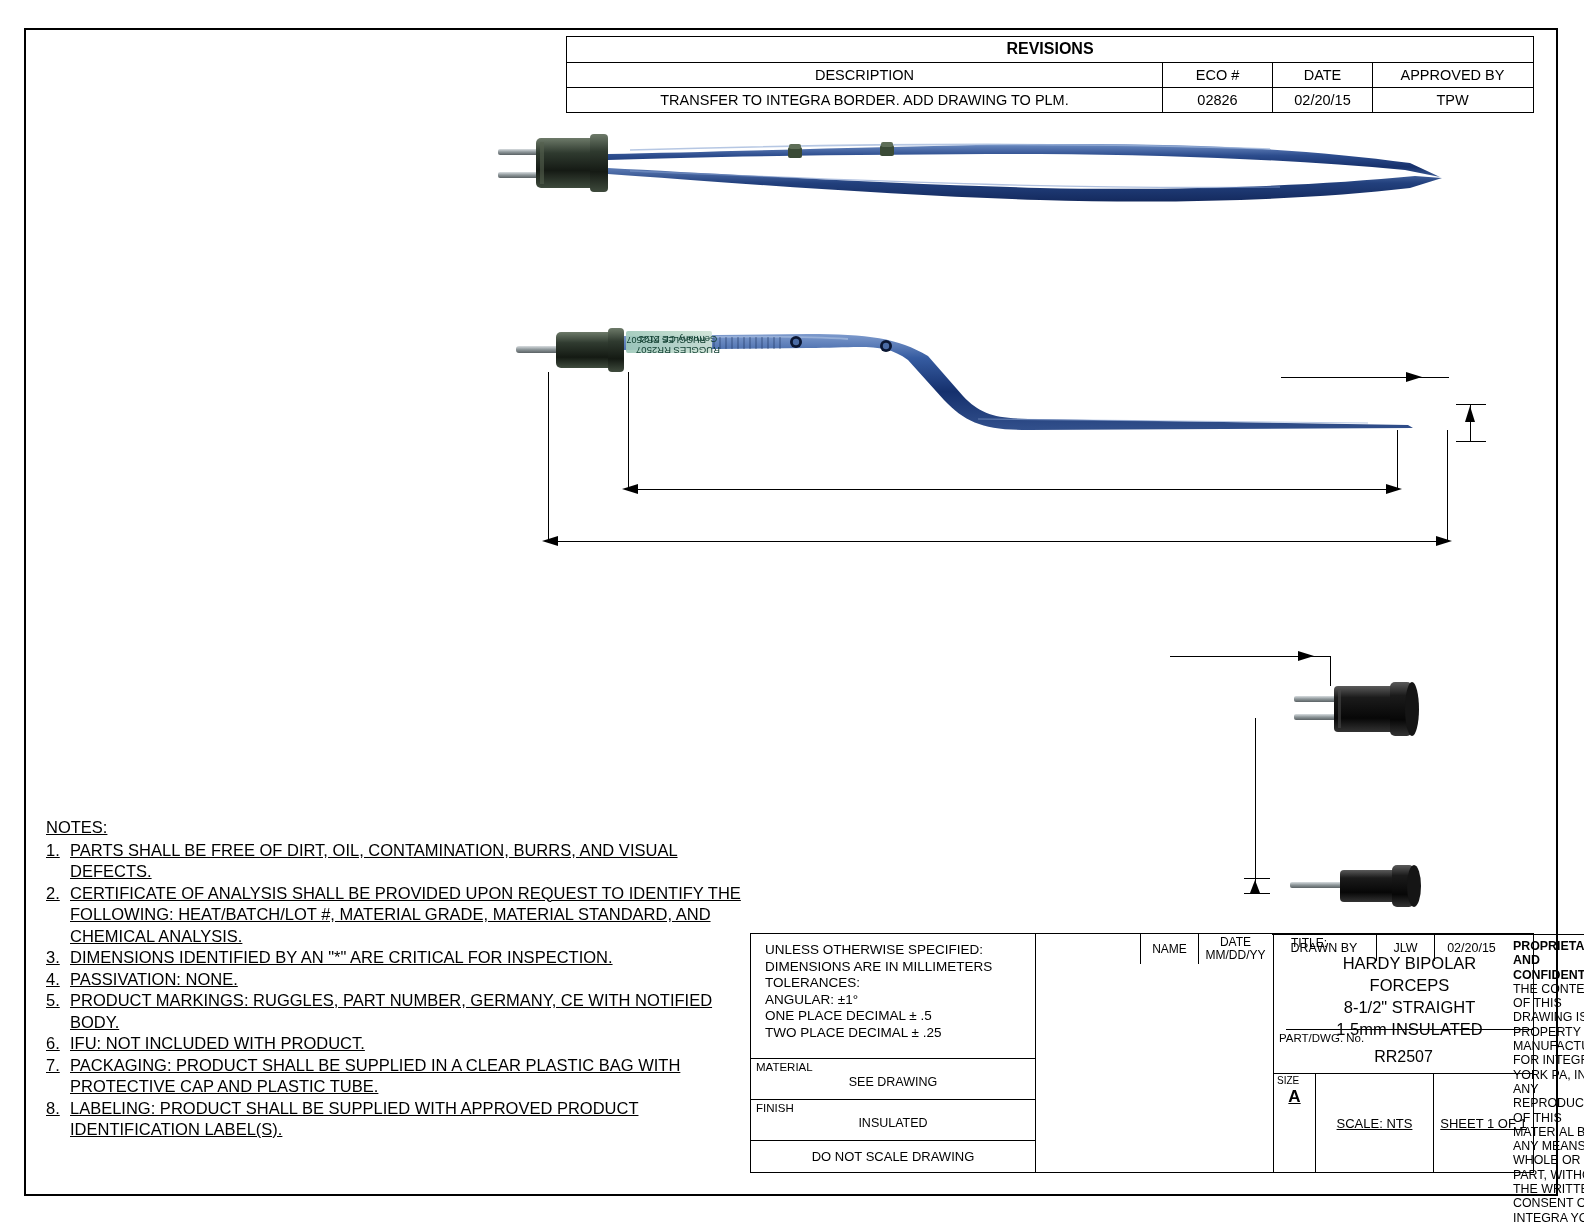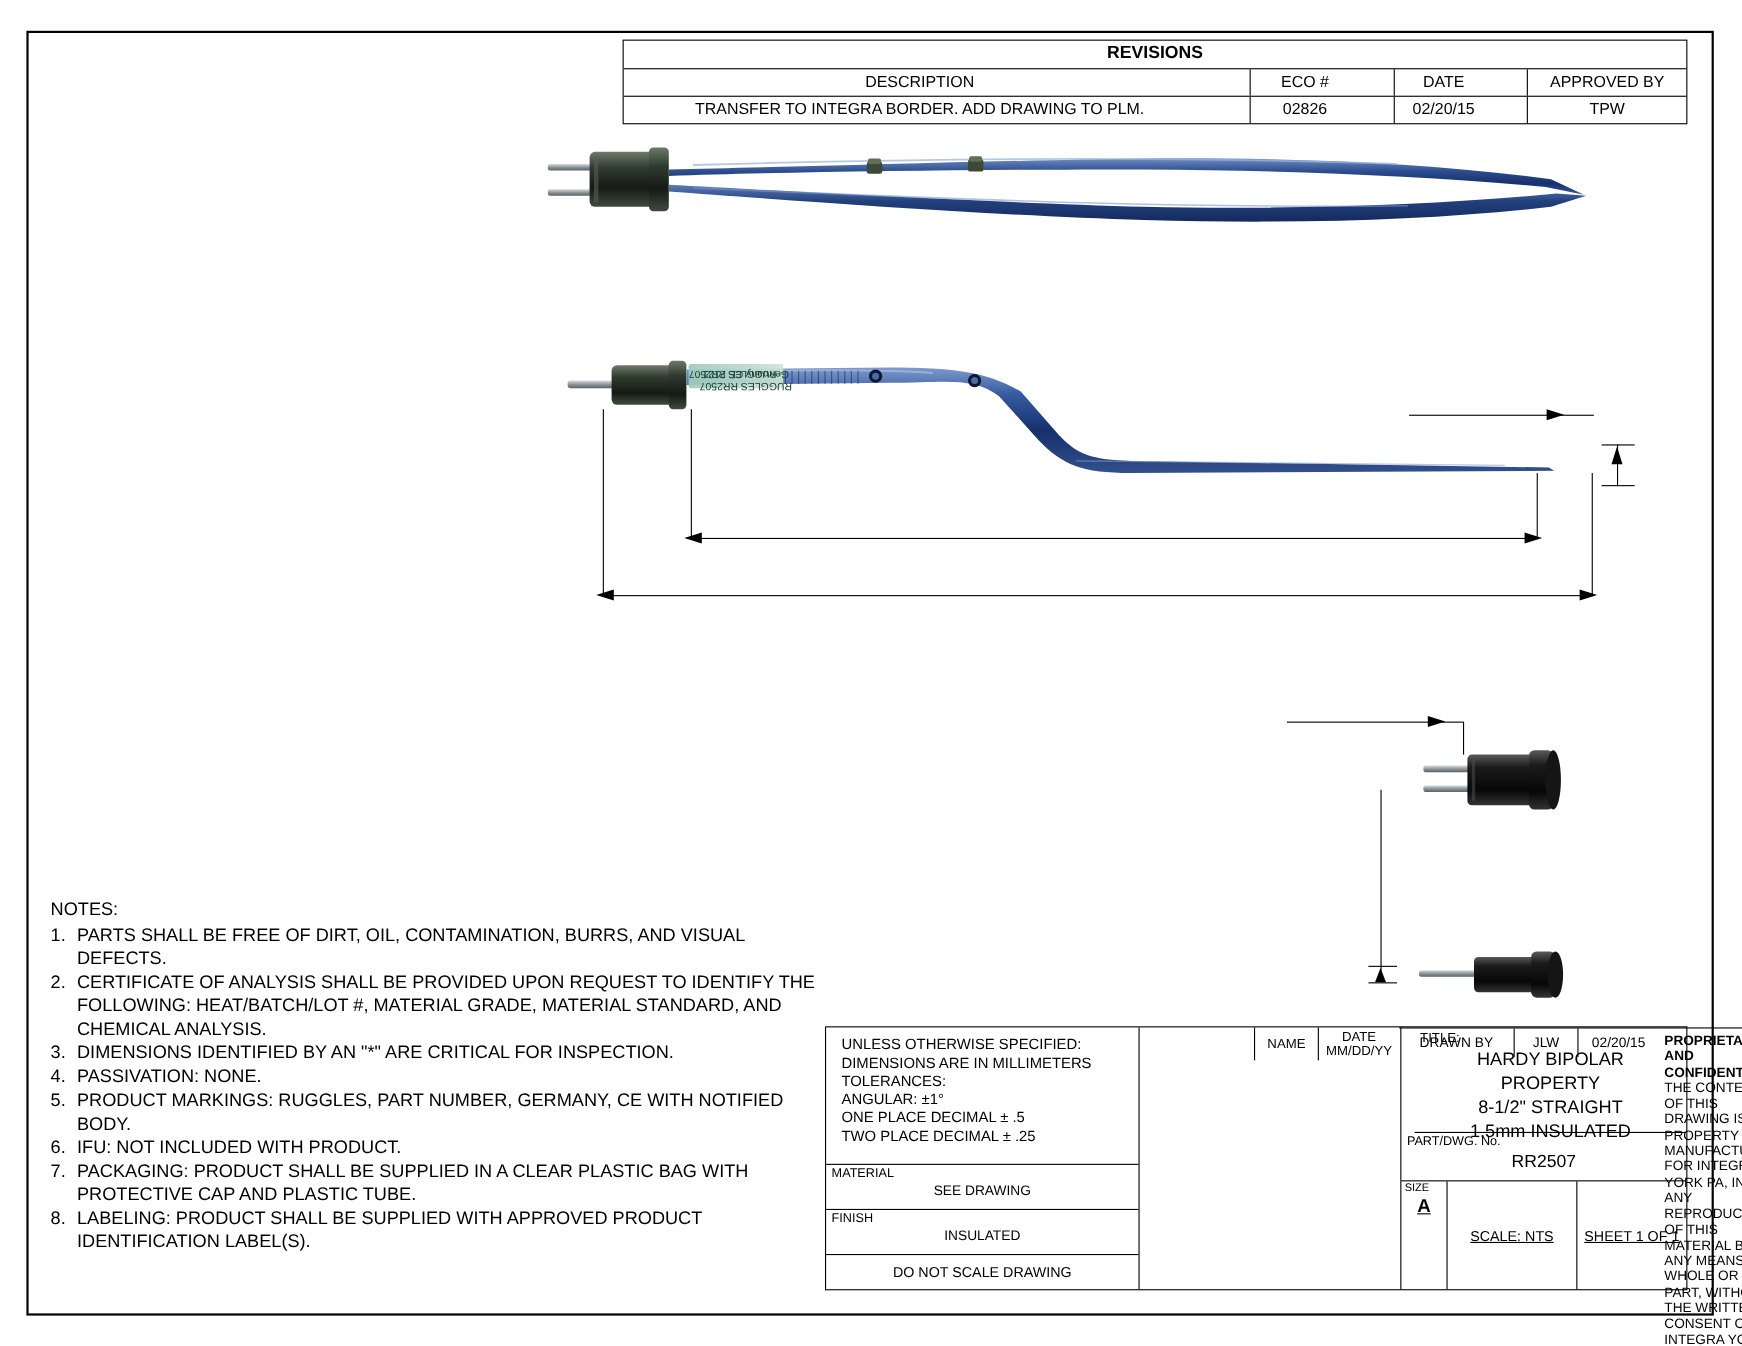--- a/index.html
+++ b/index.html
@@ -4,29 +4,29 @@
 <style>
   html, body { margin:0; padding:0; background:#ffffff; }
   body { width:1584px; height:1224px; font-family:"Liberation Sans", sans-serif; color:#000; position:relative; overflow:hidden; }
 
   .sheet { position:absolute; left:0; top:0; width:1430px; height:1224px; }
   .border-frame { position:absolute; left:24px; top:28px; width:1534px; height:1168px; border:2px solid #000; box-sizing:border-box; }
 
   
   .rev-block { position:absolute; left:566px; top:36px; width:968px; border:1.5px solid #000; box-sizing:border-box; }
   .rev-title { text-align:center; font-weight:bold; font-size:16px; padding:3px 0 4px; border-bottom:1.5px solid #000; }
-  .rev-row { display:flex; font-size:14.5px;gap:31px; }
+  .rev-row { display:flex; font-size:14.5px; }
   .rev-row.head { border-bottom:1.5px solid #000; }
   .rev-c1 { width:595px; text-align:center; padding:4px 0; box-sizing:border-box; }
   .rev-c2 { width:110px; text-align:center; padding:4px 0; border-left:1.5px solid #000; box-sizing:border-box; }
   .rev-c3 { width:100px; text-align:center; padding:4px 0; border-left:1.5px solid #000; box-sizing:border-box; }
   .rev-c4 { width:160px; text-align:center; padding:4px 0; border-left:1.5px solid #000; box-sizing:border-box; }
 
   
-  .notes { position:absolute; left:46px; top:817px; width:700px; font-size:16.5px; line-height:21.5px; }
+  .notes { position:absolute; left:46px; top:817px; width:700px; font-size:16.5px; line-height:21.5px;text-decoration:underline; }
   .notes .hdr { margin-bottom:1px; }
   .note { display:flex; margin-bottom:0px; }
   .note .num { width:24px; flex:0 0 24px; }
   .note .txt { flex:1 1 auto; }
 
   
   .tb { position:absolute; left:750px; top:933px; width:784px; height:240px; border:1.5px solid #000; box-sizing:border-box; display:flex; }
   .tb-left { width:285px; border-right:1.5px solid #000; box-sizing:border-box; display:flex; flex-direction:column; }
   .tb-spec { padding:8px 6px 6px 14px; font-size:13.5px; line-height:16.5px; flex:0 0 auto; height:124px; box-sizing:border-box; }
   .tb-material { border-top:1.5px solid #000; height:40px; position:relative; }
@@ -376,21 +376,21 @@
         <span>THE CONTENT OF THIS DRAWING IS THE PROPERTY OF A MANUFACTURER FOR INTEGRA YORK PA, INC. ANY REPRODUCTION OF THIS MATERIAL BY ANY MEANS, IN WHOLE OR IN PART, WITHOUT THE WRITTEN CONSENT OF INTEGRA YORK PA, INC. AND MANUFACTURER IS PROHIBITED.</span>
       </div>
     </div>
 
     <div class="tb-right">
 
       <div class="tb-title">
         <div class="lbl">TITLE:</div>
         <div class="lines">
           <div>HARDY BIPOLAR</div>
-          <div>PROPERTY</div>
+          <div>FORCEPS</div>
           <div>8-1/2" STRAIGHT</div>
           <div>1.5mm INSULATED</div>
         </div>
       </div>
 
       <div class="tb-part">
         <div class="lbl">PART/DWG. No.</div>
         <div class="val">RR2507</div>
       </div>
 

